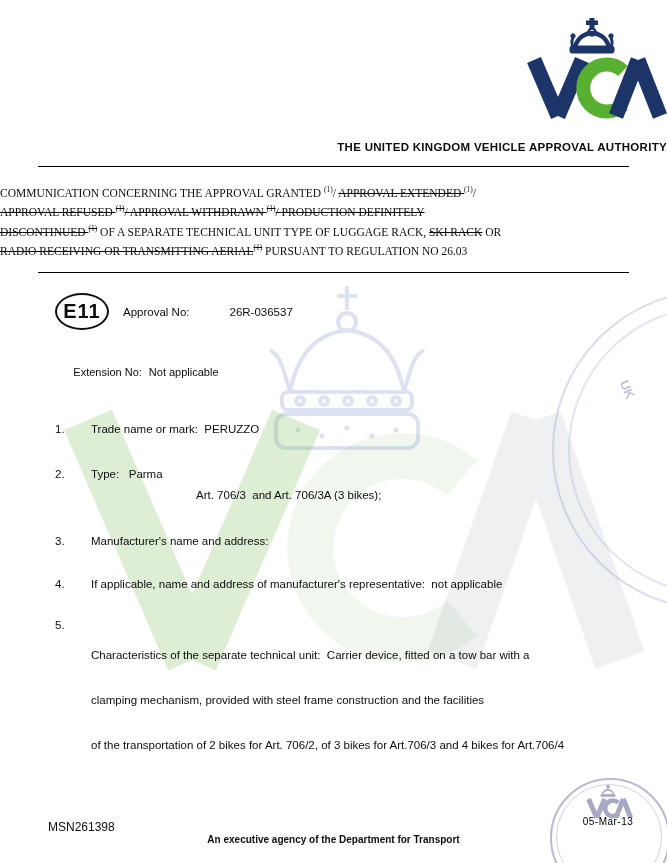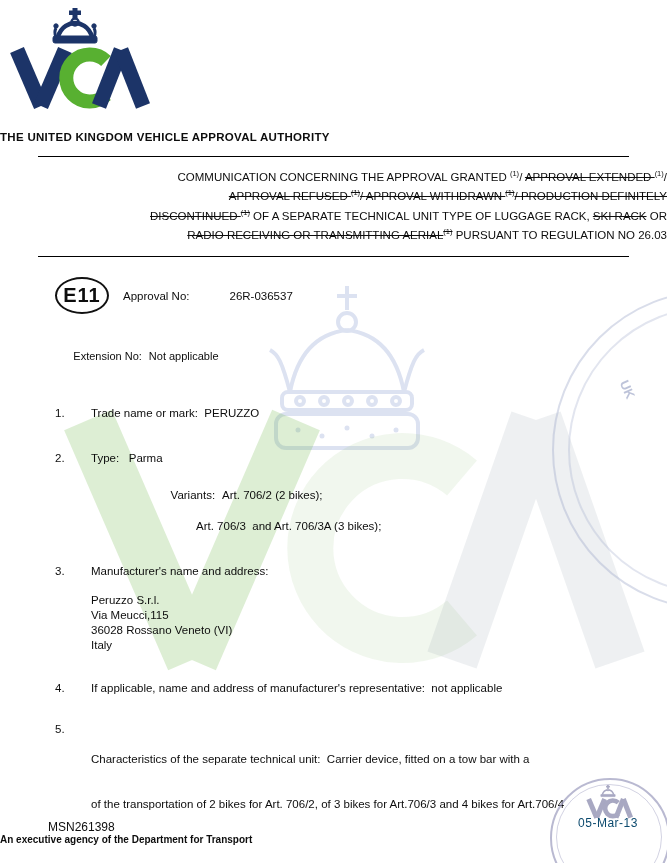--- a/index.html
+++ b/index.html
@@ -1,58 +1,58 @@
 <!DOCTYPE html>
 <html><head>
 <meta charset="utf-8">
 <style>
   html,body{margin:0;padding:0;background:#e8e8e8;}
   .page{position:relative;width:667px;height:863px;background:#ffffff;overflow:hidden;
         font-family:"Liberation Sans",sans-serif;color:#0d0d0d;margin:0 auto;}
   .watermark{position:absolute;left:0;top:0;z-index:0;pointer-events:none;}
   .content{position:relative;z-index:1;}
-  header{text-align:left;padding-top:8px;}
+  header{text-align:right;padding-top:18px;}
   .authority-title{font-size:11.5px;font-weight:bold;letter-spacing:.3px;margin-top:14px;}
   .rule{border:none;border-top:1.5px solid #000;margin:13px 38px 0 38px;}
-  .comm{margin-top:9px;text-align:right;font-size:11.5px;line-height:16.5px;white-space:pre-wrap;}
+  .comm{margin-top:15px;text-align:left;font-size:11.5px;line-height:16.5px;white-space:pre-wrap;font-family:Liberation Serif, serif;}
   .comm sup{font-size:7.5px;}
   .strike{text-decoration:line-through;}
   .approval-row{display:flex;align-items:center;margin:20px 0 0 55px;font-size:11.5px;}
   .e-badge{display:inline-flex;align-items:center;justify-content:center;width:50px;height:33px;
            border:2px solid #111;border-radius:50%;font-size:20px;font-weight:bold;letter-spacing:1px;}
   .approval-label{margin-left:14px;}
   .approval-value{margin-left:40px;}
   .extension{margin:24px 0 0 55px;font-size:11px;white-space:pre-wrap;}
   .extension .lab{margin-right:7px;}
   .item{display:flex;margin-left:55px;margin-right:26px;font-size:11.5px;line-height:15px;}
   .item .num{width:36px;flex:none;}
   .item .txt{flex:1;white-space:pre-wrap;}
   .m32{margin-top:32px}.m30{margin-top:30px}.m28{margin-top:28px}.m26{margin-top:26px}
   .variants{margin:6px 0 0 145px;font-size:11.5px;line-height:15.5px;}
   .variants .vline{white-space:pre-wrap;}
   .variants .indent{margin-left:51px;}
   .variants .vlabel{margin-right:7px;}
   .address{margin:14px 0 0 91px;font-size:11.5px;line-height:15px;}
   .address div{white-space:pre-wrap;}
   .footer-ref{position:absolute;left:48px;top:820px;font-size:12px;z-index:1;}
-  .footer-center{position:absolute;left:0;right:0;top:833px;font-size:10px;
+  .footer-center{position:absolute;left:0;right:0;top:833px;text-align:center;font-size:10px;
                  font-weight:bold;line-height:13px;z-index:1;}
   
   .ring-stamp{position:absolute;left:552px;top:290px;width:320px;height:320px;z-index:2;pointer-events:none;}
   .ring-outer{position:absolute;left:0;top:0;right:0;bottom:0;border:2px solid rgba(165,175,205,.42);border-radius:50%;}
   .ring-inner{position:absolute;left:16px;top:16px;right:16px;bottom:16px;border:2px solid rgba(165,175,205,.32);border-radius:50%;}
   .ring-uk{position:absolute;left:66px;top:92px;transform:rotate(66deg);font-size:13px;font-weight:bold;
            color:rgba(135,145,185,.55);}
   
   .date-stamp{position:absolute;left:548px;top:774px;width:130px;height:120px;z-index:2;pointer-events:none;}
   .ds-ring{position:absolute;left:2px;top:4px;width:116px;height:116px;border:2px solid rgba(155,155,190,.7);border-radius:50%;}
   .ds-ring2{position:absolute;left:8px;top:10px;width:104px;height:104px;border:1px solid rgba(155,155,190,.45);border-radius:50%;}
   .ds-logo{position:absolute;left:35px;top:11px;}
-  .ds-date{position:absolute;left:0;top:42px;width:120px;text-align:center;font-size:12px;
-           color:#0c4a6e;letter-spacing:.5px;white-space:pre-wrap;}
+  .ds-date{position:absolute;left:0;top:42px;width:120px;text-align:center;font-size:10px;
+           color:#000000;letter-spacing:.5px;white-space:pre-wrap;}
 </style>
 </head>
 <body>
 
 <div class="page">
 
   <svg class="watermark" width="667" height="863" viewBox="0 0 667 863">
 
     <g stroke="#c6cfe8" fill="none" stroke-width="4" opacity="0.6">
       <path d="M347,286 v24 M337,296 h20"></path>
@@ -134,46 +134,38 @@
     <div class="item m32">
       <span class="num">1.</span>
       <span class="txt">Trade name or mark:  PERUZZO</span>
     </div>
 
     <div class="item m30">
       <span class="num">2.</span>
       <span class="txt">Type:   Parma</span>
     </div>
     <div class="variants">
-      <div class="vline">
-        <span class="vlabel">Variants:</span><span>Art. 706/2 (2 bikes);</span>
-      </div>
       <div class="vline indent">Art. 706/3  and Art. 706/3A (3 bikes);</div>
     </div>
 
     <div class="item m30">
       <span class="num">3.</span>
       <span class="txt">Manufacturer's name and address:</span>
-    </div>
-    <div class="address">
-      <div>Peruzzo S.r.l.</div>
-      <div>Via Meucci,115</div>
-      <div>36028 Rossano Veneto (VI)</div>
-      <div>Italy</div>
     </div>
 
     <div class="item m28">
       <span class="num">4.</span>
       <span class="txt">If applicable, name and address of manufacturer's representative:  not applicable</span>
     </div>
 
     <div class="item m26">
       <span class="num">5.</span>
       <span class="txt">
         <div>Characteristics of the separate technical unit:  Carrier device, fitted on a tow bar with a</div>
+        <div>clamping mechanism, provided with steel frame construction and the facilities</div>
         <div>of the transportation of 2 bikes for Art. 706/2, of 3 bikes for Art.706/3 and 4 bikes for Art.706/4</div>
         
         
       </span>
     </div>
 
   </div>
 
   <div class="footer-ref">MSN261398</div>
   <div class="footer-center">

